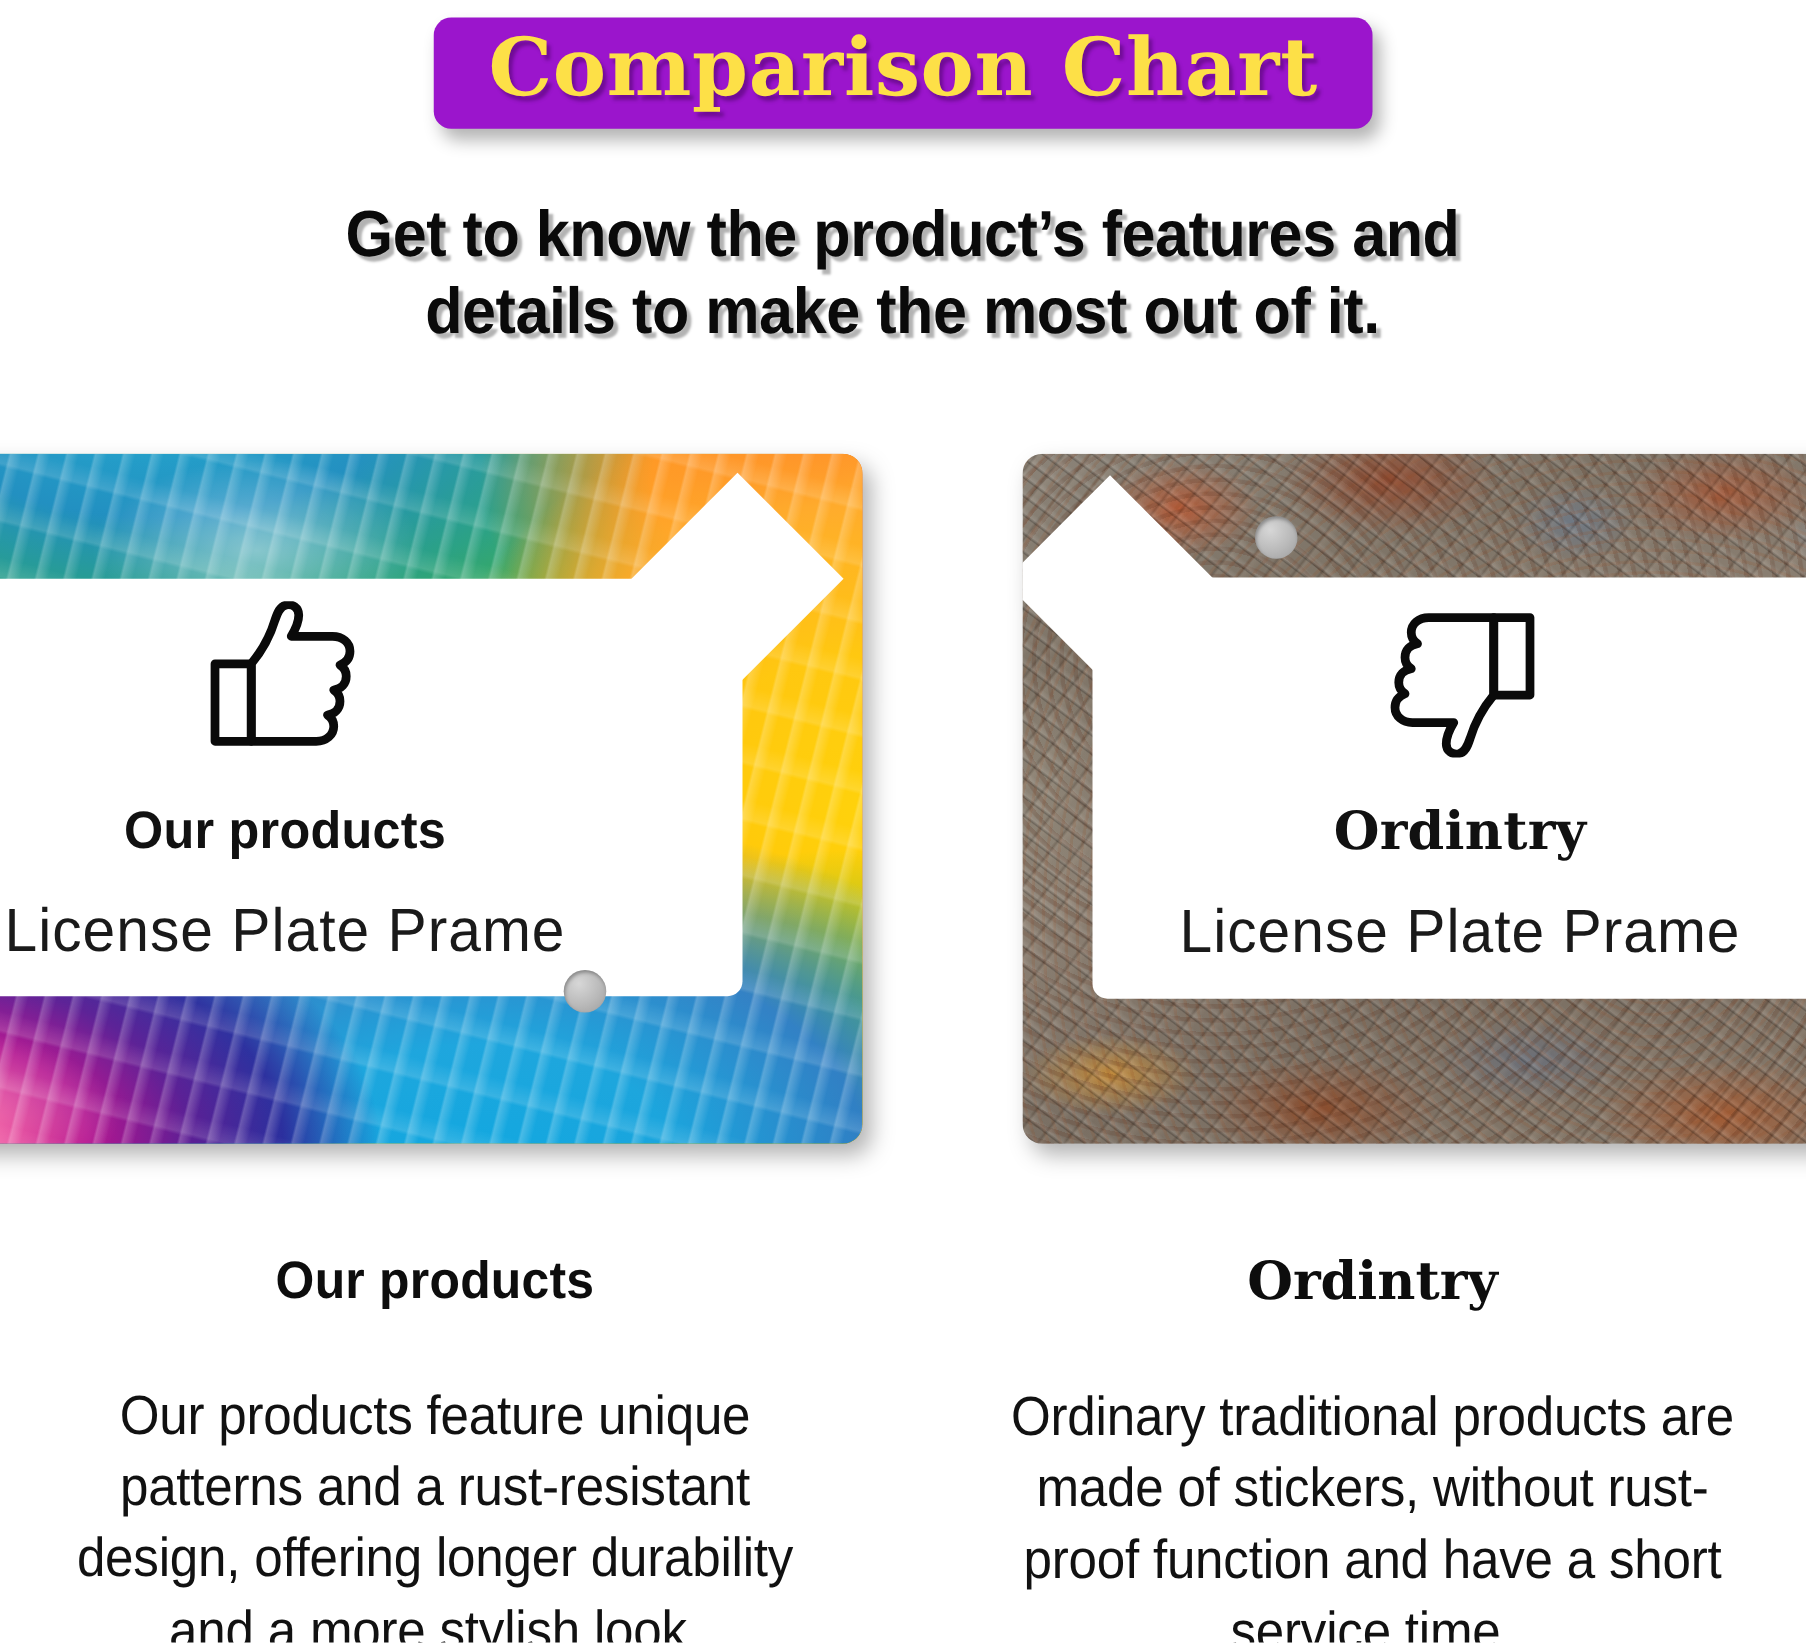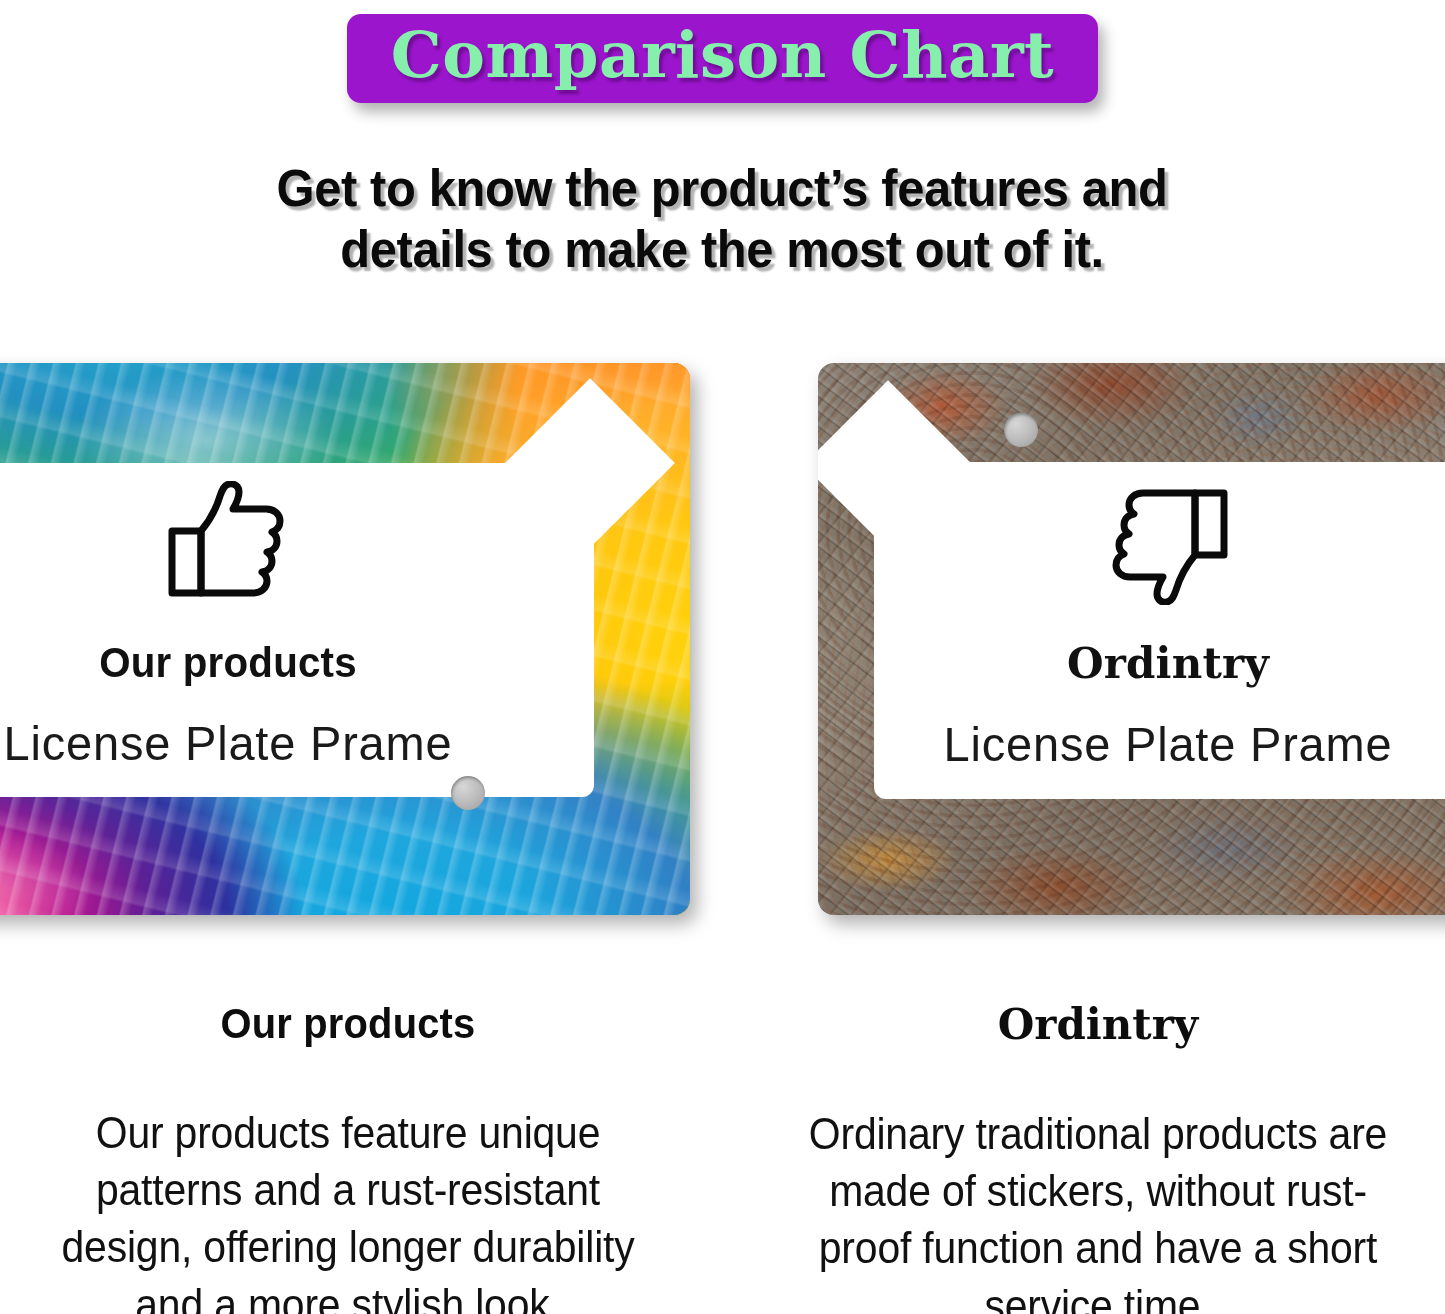--- a/index.html
+++ b/index.html
@@ -28,21 +28,21 @@
     background: #9B15CC;
     border-radius: 14px;
     padding: 6px 44px 14px 44px;
     box-shadow: 6px 9px 14px rgba(0,0,0,0.30);
   }
   .banner-text {
     font-family: "DejaVu Serif", "Liberation Serif", serif;
     font-weight: bold;
     font-size: 64px;
     line-height: 1.08;
-    color: #86efac;
+    color: #fde047;
     letter-spacing: 0.5px;
     text-shadow: 3px 4px 3px rgba(60,0,85,0.45);
     white-space: nowrap;
   }
 
   
   .subtitle {
     position: absolute;
     left: 72px; top: 158px;
     width: 1300px;

